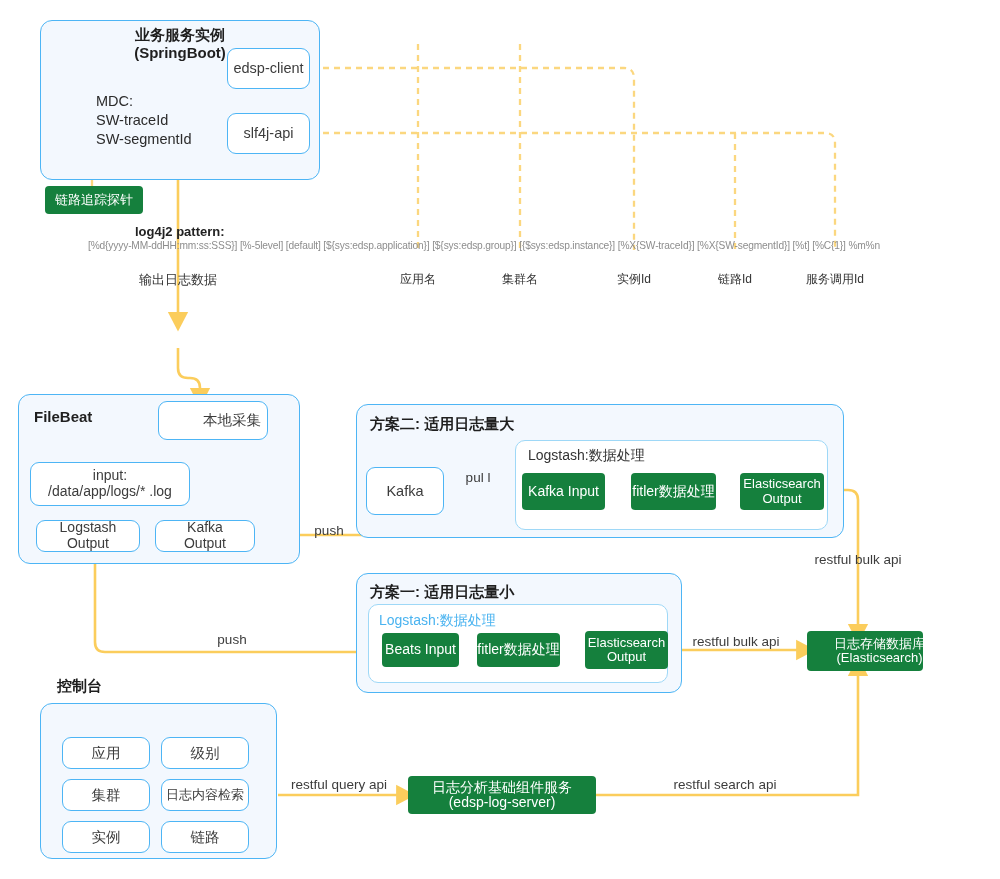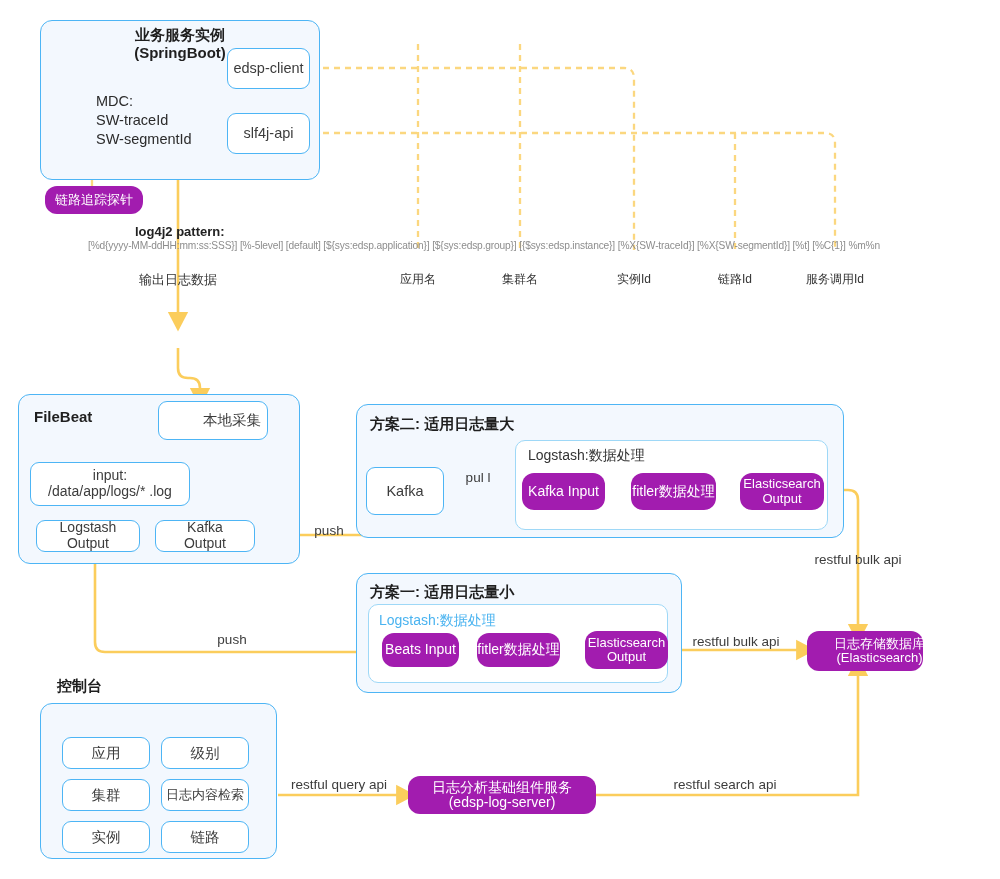--- a/index.html
+++ b/index.html
@@ -34,22 +34,22 @@
     border-radius:9px;
     display:flex;
     align-items:center;
     justify-content:center;
     text-align:center;
     color:#3c3c3c;
     font-size:14.5px;
     line-height:1.12;
   }
   .bluebox{
-    background:#a21caf;
-    border-radius:12px;
+    background:#15803d;
+    border-radius:4px;
     display:flex;
     align-items:center;
     justify-content:center;
     text-align:center;
     color:#ffffff;
     font-size:14px;
     line-height:1.1;
     white-space:nowrap;
   }
   .title-bold{

